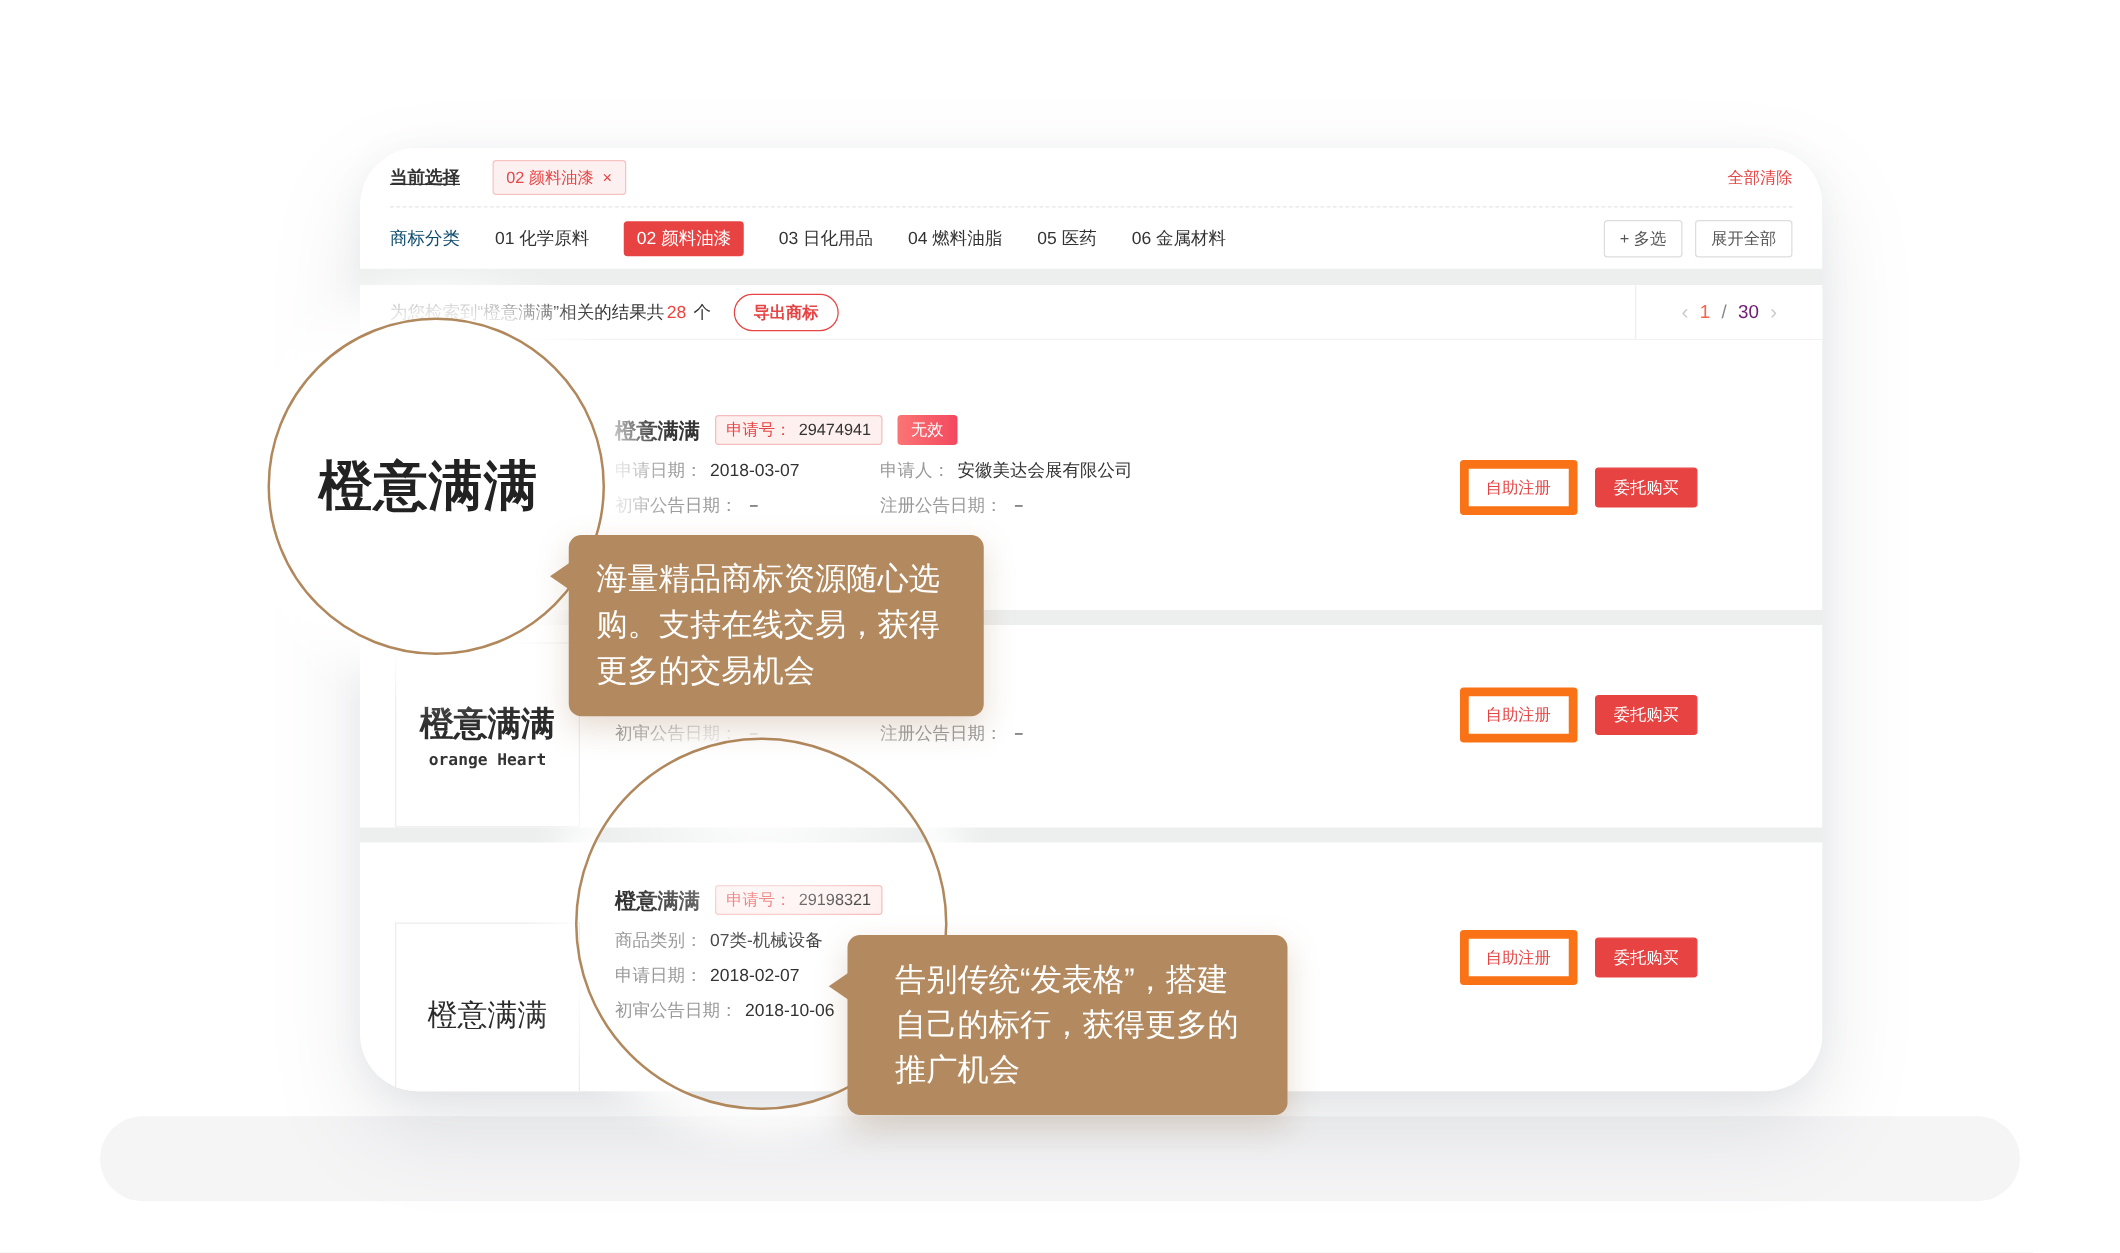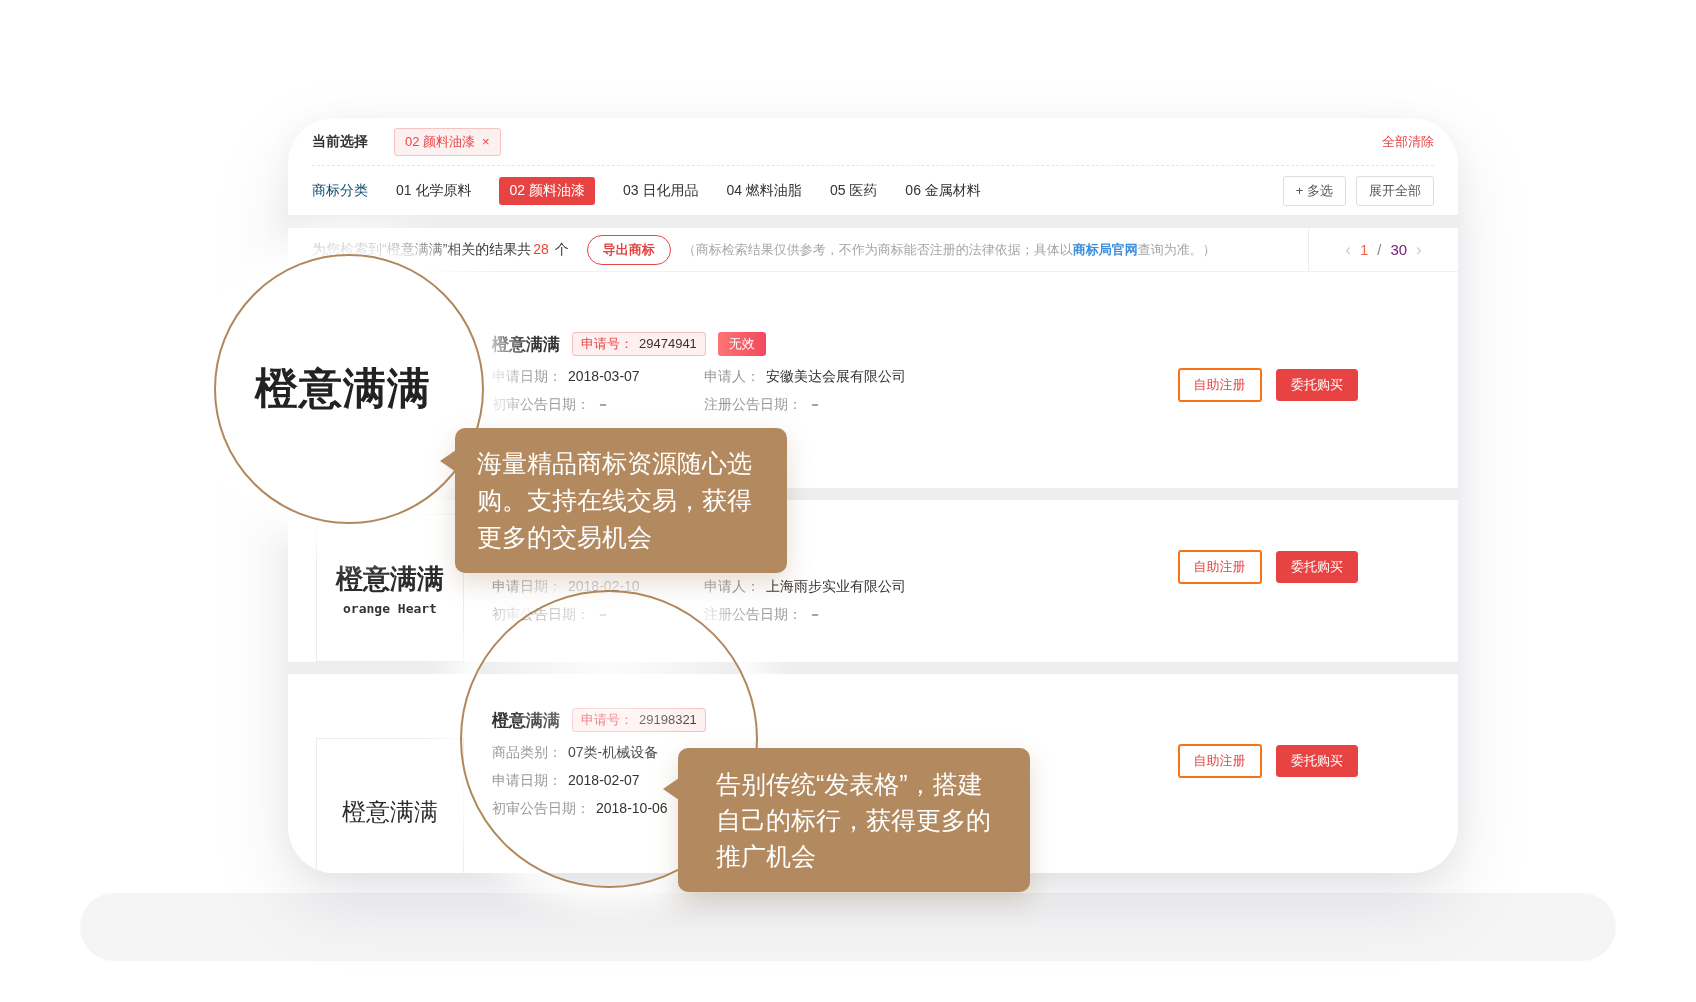--- a/index.html
+++ b/index.html
@@ -16,21 +16,21 @@
     background:#f5f5f6; border-radius:34px; z-index:0; }
 
   
   .card { position:absolute; left:288px; top:118px; width:1170px; height:755px;
     background:#edefef; border-radius:46px; overflow:hidden; z-index:1;
     display:flex; flex-direction:column;
     box-shadow:0 30px 70px rgba(120,130,140,.18), 0 4px 24px rgba(120,130,140,.08); }
 
   .panel-head { background:#fff; flex:0 0 97px; padding:0 24px; }
   .sel-row { height:47px; display:flex; align-items:center; }
-  .sel-label { font-size:14px; font-weight:700; color:#333; }
+  .sel-label { font-size:14px; font-weight:700; color:#333;text-decoration:underline; }
   .sel-tag { margin-left:26px; font-size:13px; color:#e64545; background:#fdf0f0;
     border:1px solid #f6c2c2; border-radius:3px; padding:4px 10px;
     display:inline-flex; align-items:center; gap:7px; cursor:pointer; }
   .clear-all { margin-left:auto; font-size:13px; color:#e64545; text-decoration:none; cursor:pointer; }
   .dash-divider { border-top:1px dashed #e6e6e6; }
   .cat-row { height:49px; display:flex; align-items:center; }
   .cat-label { font-size:14px; color:#0c4a6e; }
   .cat { font-size:14px; color:#333; margin-left:28px; text-decoration:none; cursor:pointer; }
   .cat.active { background:#e74342; color:#fff; padding:5px 10px; border-radius:3px; }
   .ghost-btn { font-size:13px; color:#555; background:#fff; border:1px solid #ddd;
@@ -75,21 +75,21 @@
   .t-appno { margin-left:12px; font-size:13px; color:#e64545; background:#fef0ef;
     border:1px solid #f5bdbd; border-radius:3px; padding:2px 8px; white-space:nowrap; }
   .badge { margin-left:12px; font-size:13px; color:#fff; border-radius:3px; padding:3px 11px; }
   .badge.invalid { background:linear-gradient(90deg,#fb7574,#f3485f); }
   .badge.registered { background:#cccccc; }
   .d-line { display:flex; margin-top:8px; font-size:14px; line-height:20px; }
   .d-item.col1 { width:212px; flex:0 0 212px; }
   .lbl { color:#999; } .val { color:#333; margin-left:6px; }
 
   .actions { margin-left:auto; align-self:flex-start; margin-top:36px; white-space:nowrap; }
-  .btn-outline { font-size:13px; color:#e64545; border:2px solid #f97316; background:#fff;
+  .btn-outline { font-size:13px; color:#e64545; border:7px solid #f97316; background:#fff;
     border-radius:3px; padding:6px 14px; cursor:pointer; font-family:inherit; }
   .btn-solid { font-size:13px; color:#fff; border:1px solid #e74342; background:#e74342;
     border-radius:3px; padding:6px 14px; margin-left:10px; cursor:pointer; font-family:inherit; }
 
   
   .lens { position:absolute; border-radius:50%; border:2px solid #b1875c; z-index:2; }
   .lens-1 { left:214px; top:254px; width:270px; height:270px; background:#fff;
     box-shadow:0 0 34px 26px rgba(255,255,255,.96);
     display:flex; align-items:center; justify-content:center; }
   .lens-1 .lens-text { font-size:43px; font-weight:700; color:#222; letter-spacing:1px;
@@ -140,23 +140,20 @@
   </section>
 
   <div class="card-gap"></div>
 
   <section class="panel-results">
     <div class="res-head">
       <div class="summary">
         <span>为您检索到“橙意满满”相关的结果共</span><em class="red">28</em><span> 个</span>
       </div>
       <button class="export-btn">导出商标</button>
-      <div class="disclaimer">
-        <span>（商标检索结果仅供参考，不作为商标能否注册的法律依据；具体以</span><a class="blue">商标局官网</a><span>查询为准。）</span>
-      </div>
       <div class="pager">
         <span class="pg-arrow">‹</span>
         <span class="pg-cur">1</span>
         <span class="pg-sep">/</span>
         <span class="pg-total">30</span>
         <span class="pg-arrow">›</span>
       </div>
     </div>
 
     <div class="result-row row-1">
@@ -194,24 +191,20 @@
       <div class="det">
         <div class="title-line">
           <span class="t-title">橙意满满</span>
           <span class="t-appno"><span>申请号：</span><span class="val">29482153</span></span>
           <span class="badge registered"><span class="val" style="margin-left:0;color:#fff;">已注册</span></span>
         </div>
         <div class="d-line">
             <span class="d-item"><span class="lbl">商品类别：</span><span class="val">31类-饲料种籽</span></span>
           </div>
         <div class="d-line">
-          <span class="d-item col1"><span class="lbl">申请日期：</span><span class="val">2018-02-10</span></span>
-          <span class="d-item"><span class="lbl">申请人：</span><span class="val">上海雨步实业有限公司</span></span>
-        </div>
-        <div class="d-line">
           <span class="d-item col1"><span class="lbl">初审公告日期：</span><span class="val">－</span></span>
           <span class="d-item"><span class="lbl">注册公告日期：</span><span class="val">－</span></span>
         </div>
       </div>
       <div class="actions">
         <button class="btn-outline">自助注册</button>
         <button class="btn-solid">委托购买</button>
       </div>
     </div>
 

